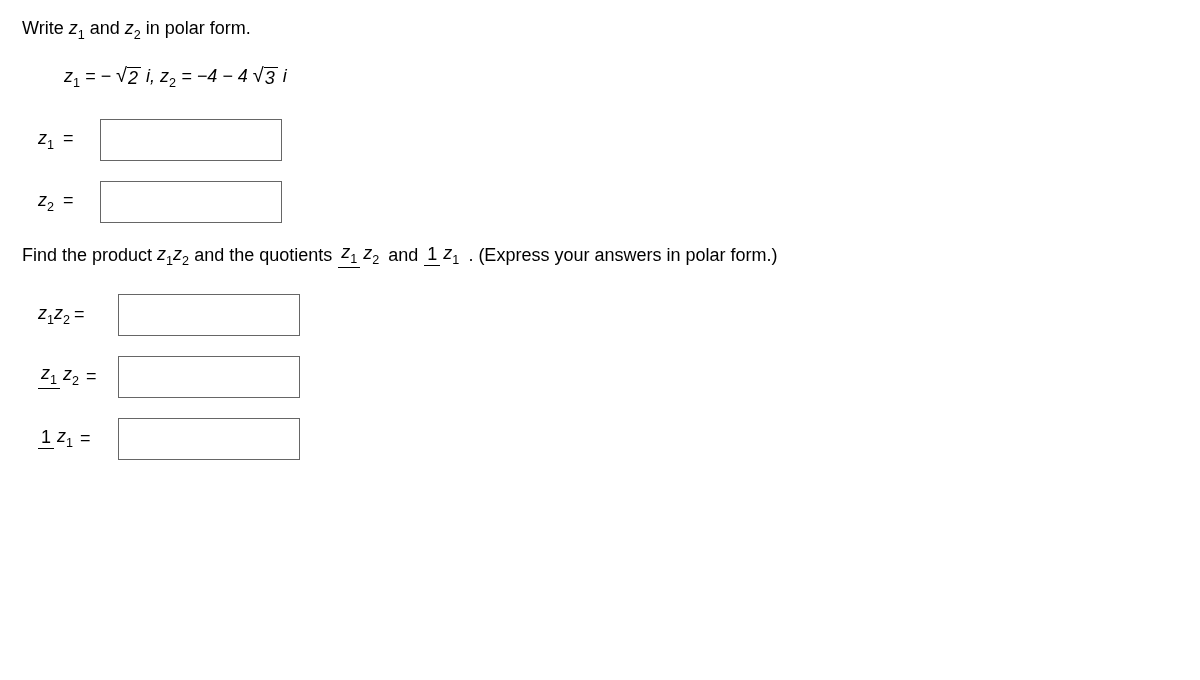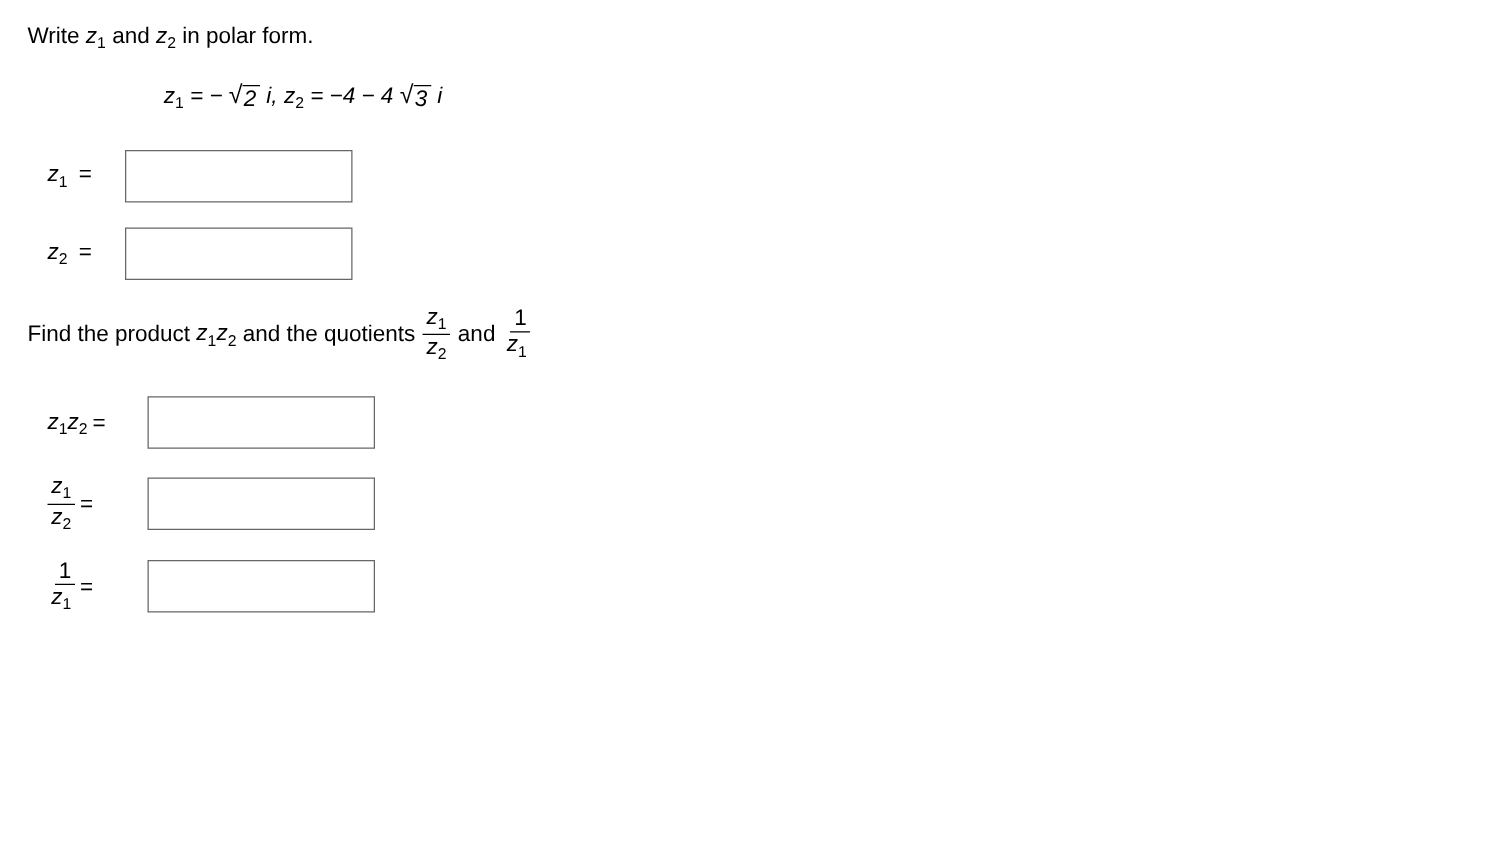--- a/index.html
+++ b/index.html
@@ -7,36 +7,36 @@
     font-size: 18px;
     color: #000;
     margin: 0;
     padding: 18px 22px;
     width: 1200px;
     height: 680px;
     box-sizing: border-box;
     background: #fff;
   }
   .prompt-line { margin-bottom: 24px; }
-  .given { margin-left: 109px; margin-bottom: 30px; font-style: italic; }
+  .given { margin-left: 42px; margin-bottom: 30px; font-style: italic; }
   .answer-row { display: flex; align-items: center; margin-bottom: 20px; margin-left: 16px; }
   .label { font-style: italic; min-width: 62px; }
   .label2 { font-style: italic; min-width: 80px; display:flex; align-items:center; }
   .eq { margin: 0 10px 0 4px; }
   .input-box {
     width: 180px;
     height: 40px;
     border: 1px solid #666;
     background: #fff;
   }
   .section2 { margin-bottom: 26px; display: flex; align-items: center; flex-wrap: wrap; }
   .frac {
     display: inline-flex;
-    flex-direction: column;
-    align-items: flex-end;
+    flex-direction: row;
+    align-items: center;
     vertical-align: middle;
     font-style: italic;
     margin: 0 6px;
     line-height: 1.1;
   }
   .frac .num { border-bottom: 1.4px solid #000; padding: 0 3px; }
   .frac .den { padding: 0 3px; }
   .sqrt { display:inline-flex; align-items:flex-start; }
   .sqrt .surd { font-size: 20px; line-height: 18px; }
   .sqrt .rad { border-top: 1.4px solid #000; padding: 0 3px 0 1px; margin-top:1px;}
@@ -93,20 +93,21 @@
   <span> and the quotients </span>
   <span class="frac">
     <span class="num"><span>z</span><sub>1</sub></span>
     <span class="den"><span>z</span><sub>2</sub></span>
   </span>
   <span> and </span>
   <span class="frac">
     <span class="num" style="font-style:normal">1</span>
     <span class="den"><span>z</span><sub>1</sub></span>
   </span>
+  <span>.  (Express your answers in polar form.)</span>
 </div>
 
 <div class="answer-row">
   <span class="label2">
     <span class="it"><span>z</span><sub>1</sub><span>z</span><sub>2</sub></span>
     <span class="eq" style="font-style:normal">=</span>
   </span>
   <div class="input-box"></div>
 </div>
 

